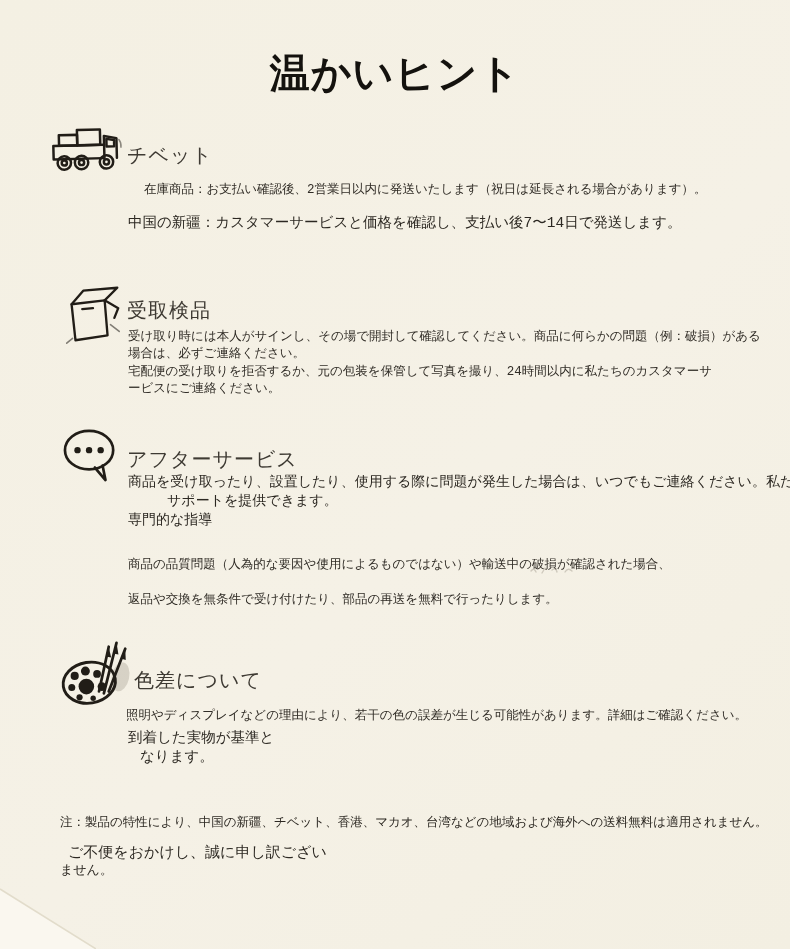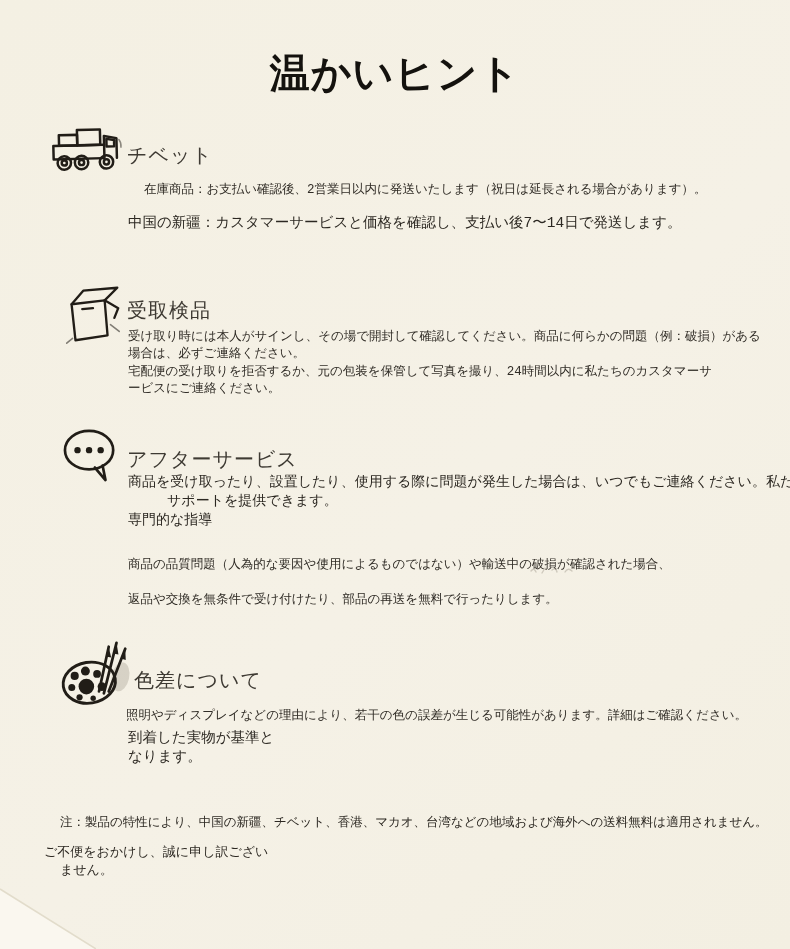--- a/index.html
+++ b/index.html
@@ -38,24 +38,24 @@
   .s3-l1{left:128px;top:473px;}
   .s3-l2{left:128px;top:492px;margin-left:39px;}
   .s3-l3{left:128px;top:511px;}
   .s3-l4{left:128px;top:556px;}
   .s3-l5{left:128px;top:591px;}
   
   .s4-icon{left:60px;top:638px;width:78px;height:70px;}
   .s4-head{left:134px;top:667px;}
   .s4-l1{left:126px;top:707px;}
   .s4-l2{left:128px;top:728px;}
-  .s4-l3{left:128px;top:747px;}
+  .s4-l3{left:140px;top:747px;}
   
   .ft-note{left:60px;top:814px;font-size:12.5px;color:#2c2822;}
-  .ft-a1{left:44px;top:843px;font-size:13px;color:#2c2822;}
+  .ft-a1{left:68px;top:843px;font-size:15px;color:#2c2822;}
   .ft-a2{left:60px;top:861px;font-size:13px;color:#2c2822;}
   
   .corner-fold{
     left:0;bottom:0;width:96px;height:60px;
     background:#faf7ef;
     clip-path:polygon(0 0,0 100%,100% 100%);
   }
   .corner-line{left:0;bottom:0;width:96px;height:62px;}
   .smudge{left:528px;top:563px;width:48px;height:18px;opacity:.35;}
   svg{display:block;width:100%;height:100%;}

